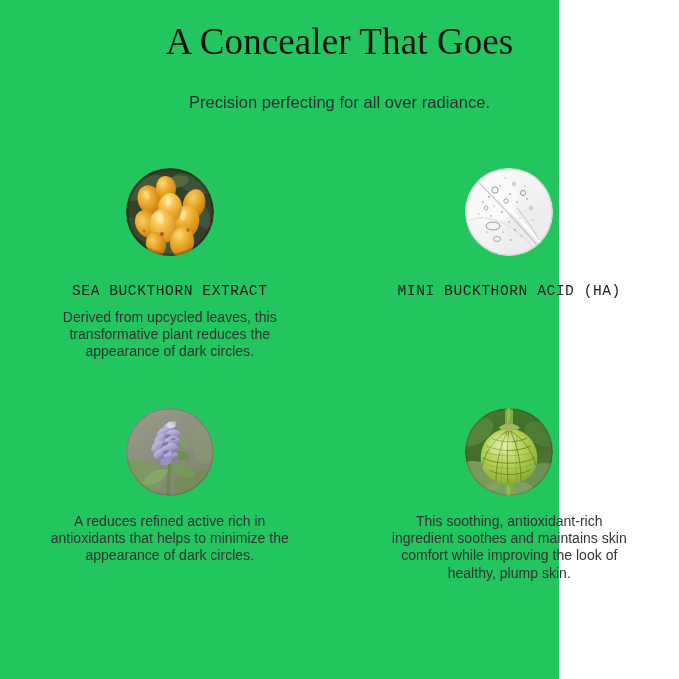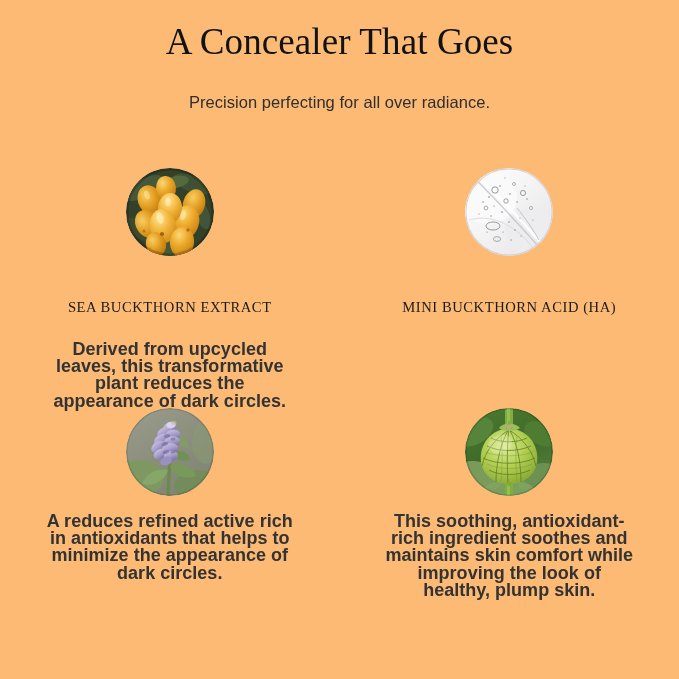--- a/index.html
+++ b/index.html
@@ -10,23 +10,23 @@
   body {
     width: 679px;
     height: 679px;
     overflow: hidden;
     font-family: "Liberation Sans", sans-serif;
     color: #2b2b2b;
     -webkit-font-smoothing: antialiased;
   }
   .page {
     position: relative;
-    width: 679px;
+    width: 559px;
     height: 679px;
-    background: #fdba74;
+    background: #22c55e;
     box-sizing: border-box;
   }
 
   
   .header {
     position: absolute;
     left: 0;
     top: 22px;
     width: 679px;
     text-align: center;
@@ -89,35 +89,35 @@
     width: 88px;
     height: 88px;
     border-radius: 50%;
     overflow: hidden;
     display: block;
     position: relative;
   }
   .thumb svg { display: block; }
 
   .ing-title {
-    font-family: Liberation Serif, serif;
+    font-family: Liberation Mono, monospace;
     font-size: 14.6px;
     line-height: 18px;
     letter-spacing: 0.55px;
     font-weight: 400;
     color: #1b1b1b;
-    margin: 16px;
+    margin: 0;
     padding-top: 18px;
     white-space: nowrap;
   }
   .ing-desc {
     font-family: "Liberation Sans", sans-serif;
-    font-size: 18px;
+    font-size: 14px;
     line-height: 17.2px;
-    font-weight: 700;
+    font-weight: 400;
     color: #333333;
     margin: 0 auto;
     padding-top: 9px;
     width: 248px;
     letter-spacing: 0.02px;
   }
   .cell-right .ing-desc { width: 252px; }
 
   .row-1 .cell { height: 240px; }
 </style>

